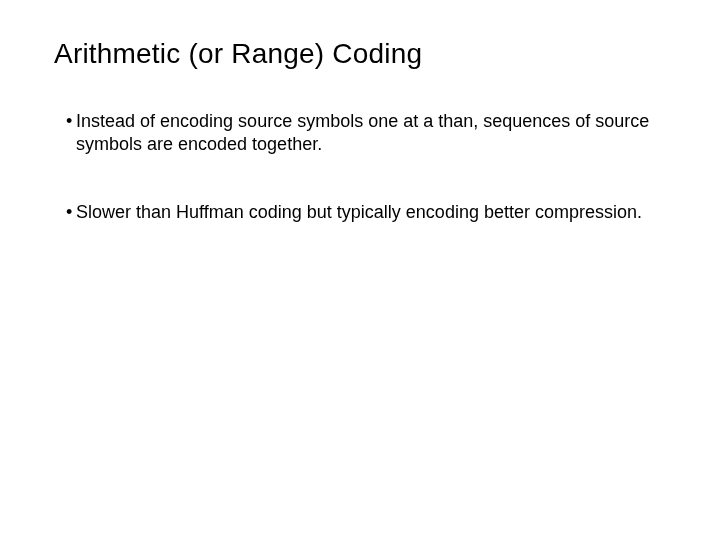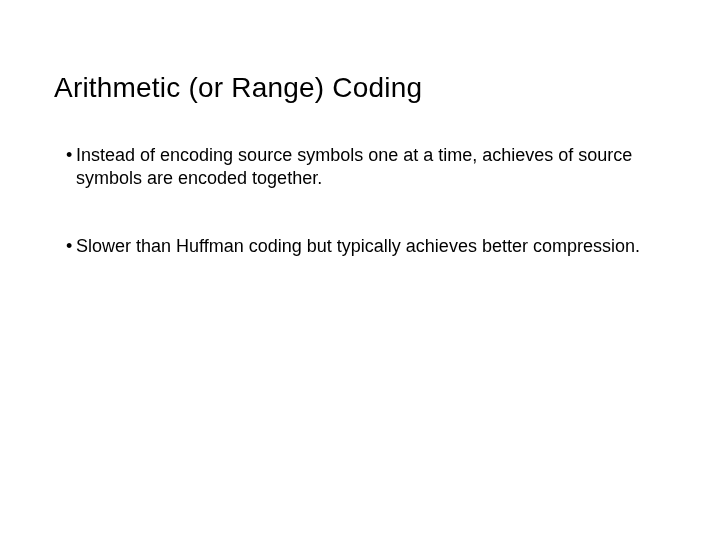--- a/index.html
+++ b/index.html
@@ -10,21 +10,20 @@
       background: #ffffff;
       font-family: Arial, Helvetica, sans-serif;
       color: #000000;
       overflow: hidden;
     }
     .slide {
       width: 720px;
       height: 392px;
       box-sizing: border-box;
       padding: 38px 50px 0 54px;
-      margin-top: 34px;
     }
     .title {
       font-size: 28px;
       font-weight: 400;
       margin: 0 0 40px 0;
       letter-spacing: 0.2px;
     }
     .body {
       font-size: 18px;
       line-height: 1.25;
@@ -48,19 +47,19 @@
       text-indent: 0;
     }
   </style>
 </head>
 <body>
 
 <div class="slide">
   <h1 class="title">Arithmetic (or Range) Coding</h1>
   <div class="body">
     <p class="bullet-l1">
-      <span class="dot">•</span><span>Instead of encoding source symbols one at a time, achieves of source symbols are encoded together.</span>
+      <span class="dot">•</span><span>Instead of encoding source symbols one at a than, sequences of source symbols are encoded together.</span>
     </p>
     <p class="bullet-l1 gap-above">
-      <span class="dot">•</span><span>Slower than Huffman coding but typically achieves better compression.</span>
+      <span class="dot">•</span><span>Slower than Huffman coding but typically encoding better compression.</span>
     </p>
   </div>
 </div>
 
 </body></html>

